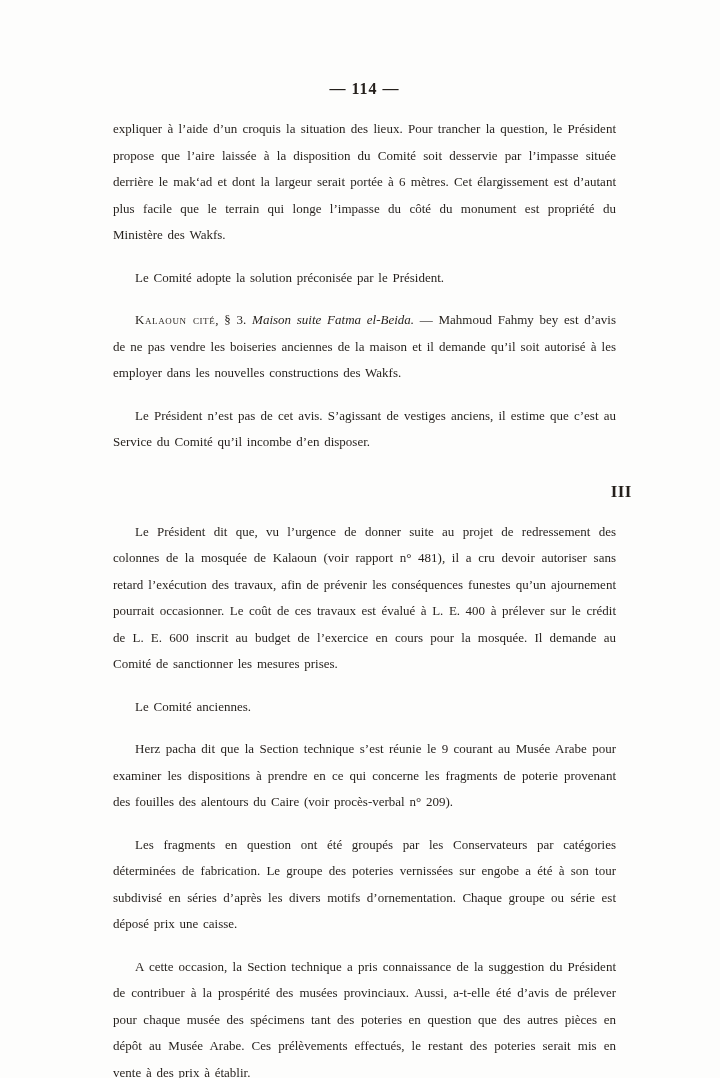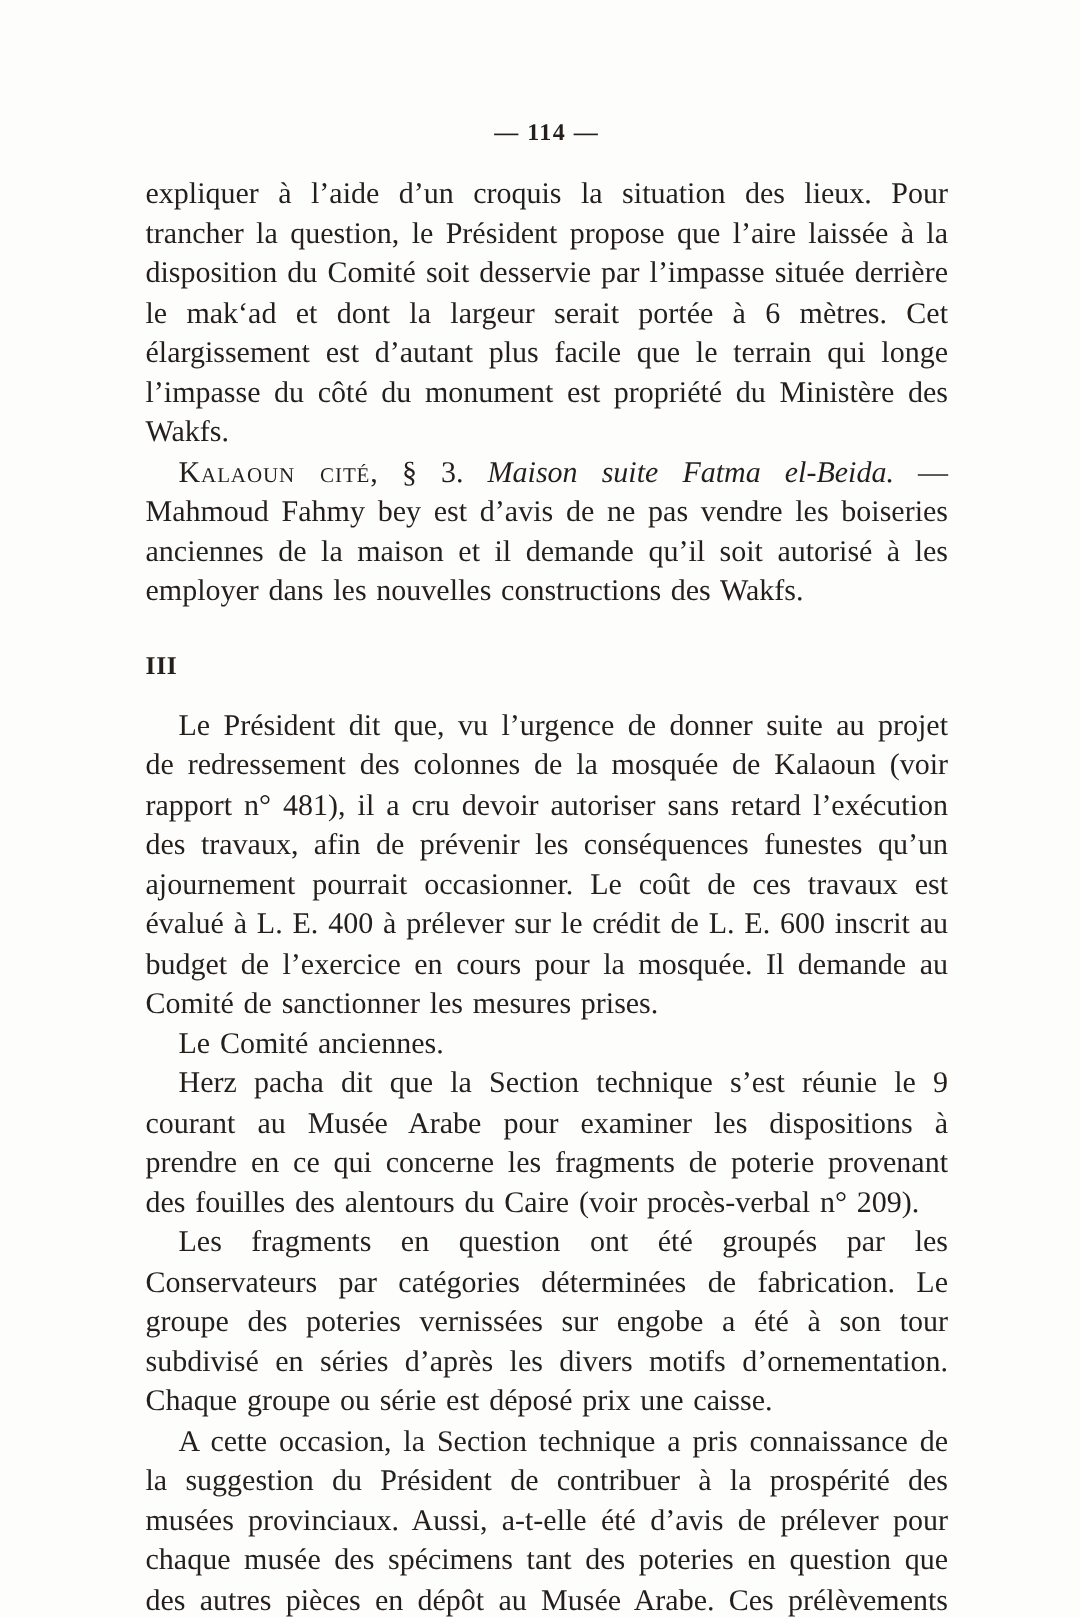--- a/index.html
+++ b/index.html
@@ -22,32 +22,32 @@
     background: #fdfdfc;
   }
   .page-number {
     text-align: center;
     font-size: 16px;
     font-weight: bold;
     letter-spacing: 1px;
     margin-bottom: 18px;
   }
   p.para {
-    margin: 0;
-    font-size: 20px;
+    margin: 16px;
+    font-size: 13px;
     line-height: 26.5px;
     text-align: justify;
     text-indent: 22px;
     word-spacing: 1.5px;
   }
   p.para.first {
     text-indent: 0;
   }
   .section-heading {
-    text-align: left;
+    text-align: right;
     font-weight: bold;
     font-size: 17px;
     margin: 26px 0 17px 0;
     letter-spacing: 0.5px;
   }
   .smallcaps {
     font-variant: small-caps;
     letter-spacing: 0.6px;
   }
   .italic {
@@ -56,23 +56,25 @@
 </style>
 </head>
 <body>
 
 <div class="page">
 
   <div class="page-number">— 114 —</div>
 
   <p class="para first">expliquer à l’aide d’un croquis la situation des lieux. Pour trancher la question, le Président propose que l’aire laissée à la disposition du Comité soit desservie par l’impasse située derrière le mak‘ad et dont la largeur serait portée à 6 mètres. Cet élargissement est d’autant plus facile que le terrain qui longe l’impasse du côté du monument est propriété du Ministère des Wakfs.</p>
 
+  <p class="para">Le Comité adopte la solution préconisée par le Président.</p>
 
   <p class="para"><span class="smallcaps">Kalaoun cité</span><span>, § 3. </span><span class="italic">Maison suite Fatma el-Beida.</span><span> — Mahmoud Fahmy bey est d’avis de ne pas vendre les boiseries anciennes de la maison et il demande qu’il soit autorisé à les employer dans les nouvelles constructions des Wakfs.</span></p>
 
+  <p class="para">Le Président n’est pas de cet avis. S’agissant de vestiges anciens, il estime que c’est au Service du Comité qu’il incombe d’en disposer.</p>
 
   <div class="section-heading">III</div>
 
   <p class="para">Le Président dit que, vu l’urgence de donner suite au projet de redressement des colonnes de la mosquée de Kalaoun (voir rapport n° 481), il a cru devoir autoriser sans retard l’exécution des travaux, afin de prévenir les conséquences funestes qu’un ajournement pourrait occasionner. Le coût de ces travaux est évalué à L. E. 400 à prélever sur le crédit de L. E. 600 inscrit au budget de l’exercice en cours pour la mosquée. Il demande au Comité de sanctionner les mesures prises.</p>
 
   <p class="para">Le Comité anciennes.</p>
 
 
   <p class="para">Herz pacha dit que la Section technique s’est réunie le 9 courant au Musée Arabe pour examiner les dispositions à prendre en ce qui concerne les fragments de poterie provenant des fouilles des alentours du Caire (voir procès-verbal n° 209).</p>
 

